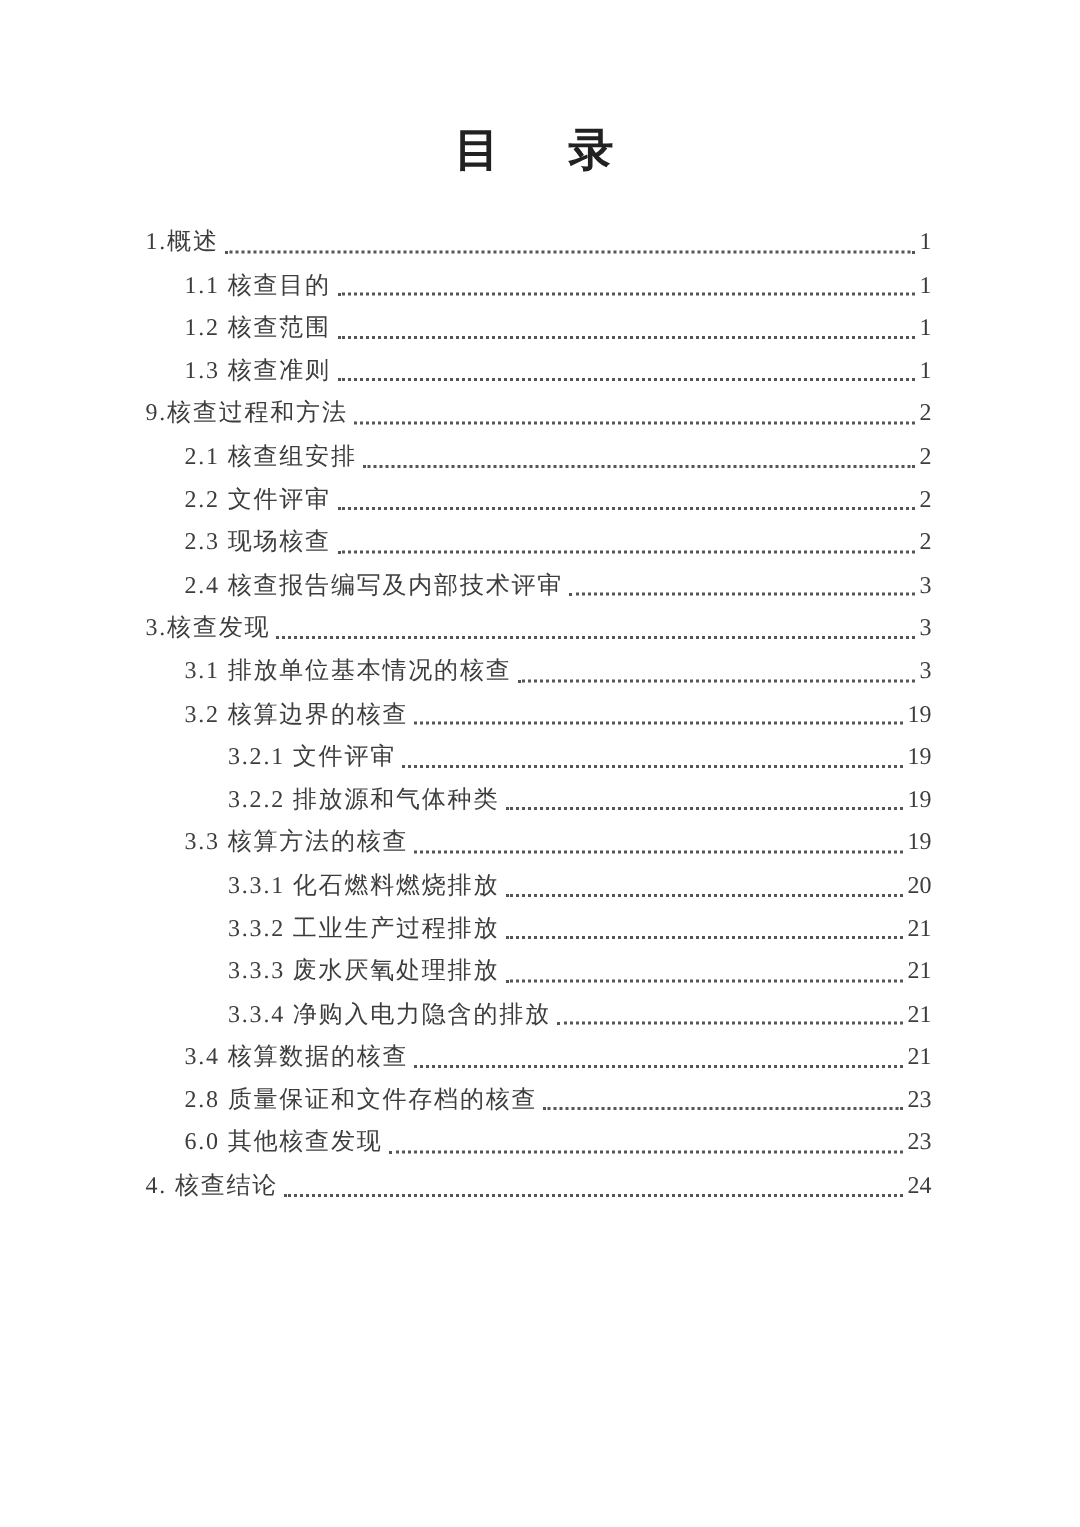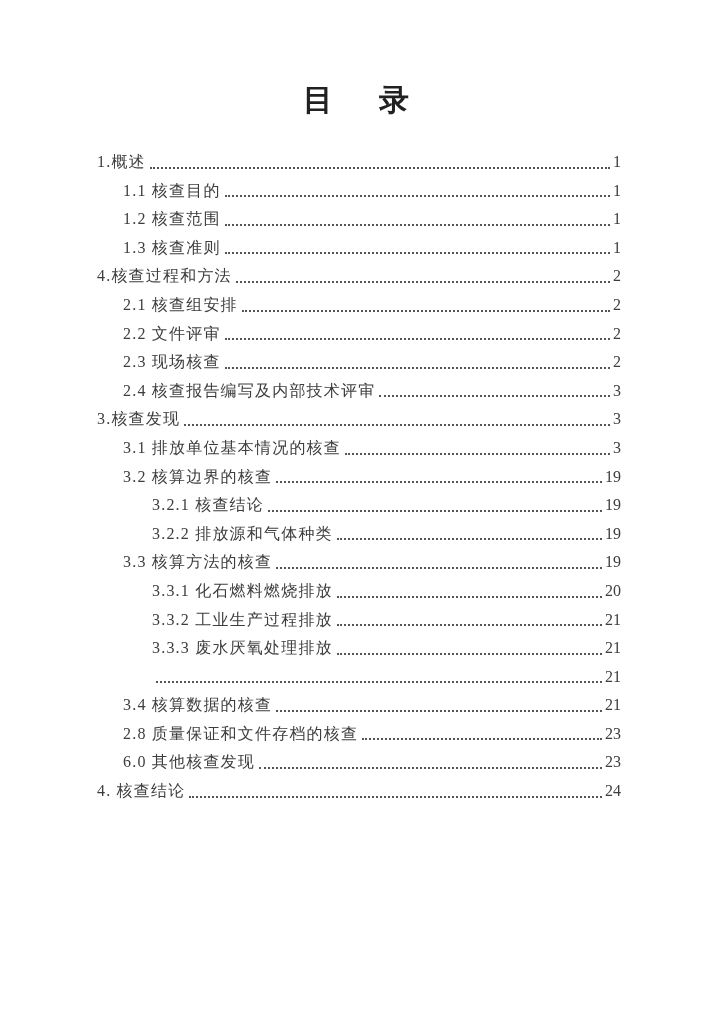--- a/index.html
+++ b/index.html
@@ -80,21 +80,21 @@
         <span class="toc-label">1.2 核查范围</span>
         <span class="dots"></span>
         <span class="toc-page">1</span>
       </div>
       <div class="toc-row level-1">
         <span class="toc-label">1.3 核查准则</span>
         <span class="dots"></span>
         <span class="toc-page">1</span>
       </div>
       <div class="toc-row level-0">
-        <span class="toc-label">4.核查过程和方法</span>
+        <span class="toc-label">9.核查过程和方法</span>
         <span class="dots"></span>
         <span class="toc-page">2</span>
       </div>
       <div class="toc-row level-1">
         <span class="toc-label">2.1 核查组安排</span>
         <span class="dots"></span>
         <span class="toc-page">2</span>
       </div>
       <div class="toc-row level-1">
         <span class="toc-label">2.2 文件评审</span>
@@ -120,21 +120,21 @@
         <span class="toc-label">3.1 排放单位基本情况的核查</span>
         <span class="dots"></span>
         <span class="toc-page">3</span>
       </div>
       <div class="toc-row level-1">
         <span class="toc-label">3.2 核算边界的核查</span>
         <span class="dots"></span>
         <span class="toc-page">19</span>
       </div>
       <div class="toc-row level-2">
-        <span class="toc-label">3.2.1 核查结论</span>
+        <span class="toc-label">3.2.1 文件评审</span>
         <span class="dots"></span>
         <span class="toc-page">19</span>
       </div>
       <div class="toc-row level-2">
         <span class="toc-label">3.2.2 排放源和气体种类</span>
         <span class="dots"></span>
         <span class="toc-page">19</span>
       </div>
       <div class="toc-row level-1">
         <span class="toc-label">3.3 核算方法的核查</span>
@@ -150,20 +150,21 @@
         <span class="toc-label">3.3.2 工业生产过程排放</span>
         <span class="dots"></span>
         <span class="toc-page">21</span>
       </div>
       <div class="toc-row level-2">
         <span class="toc-label">3.3.3 废水厌氧处理排放</span>
         <span class="dots"></span>
         <span class="toc-page">21</span>
       </div>
       <div class="toc-row level-2">
+        <span class="toc-label">3.3.4 净购入电力隐含的排放</span>
         <span class="dots"></span>
         <span class="toc-page">21</span>
       </div>
       <div class="toc-row level-1">
         <span class="toc-label">3.4 核算数据的核查</span>
         <span class="dots"></span>
         <span class="toc-page">21</span>
       </div>
       <div class="toc-row level-1">
         <span class="toc-label">2.8 质量保证和文件存档的核查</span>

